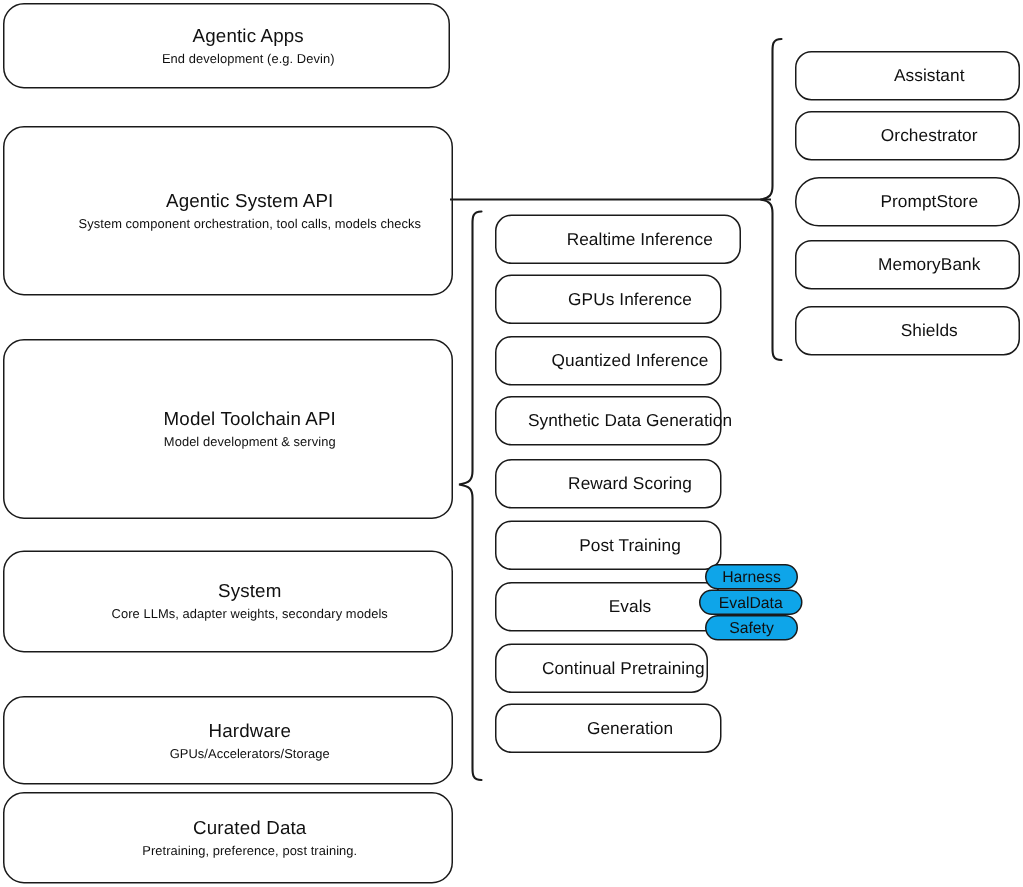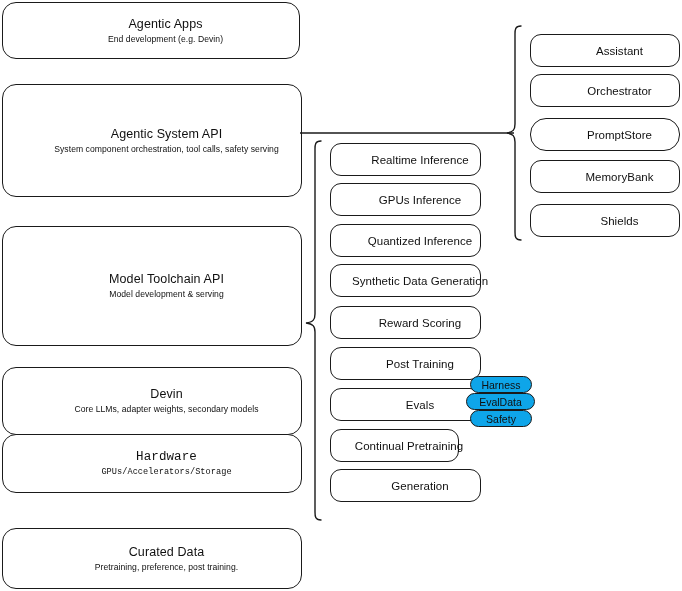--- a/index.html
+++ b/index.html
@@ -97,34 +97,34 @@
 
 <div id="canvas">
 
   <div class="box layer-box" style="left:2px; top:2px; width:298px; height:57px;">
     <div class="layer-title">Agentic Apps</div>
     <div class="layer-sub">End development (e.g. Devin)</div>
   </div>
 
   <div class="box layer-box" style="left:2px; top:84px; width:300px; height:113px;">
     <div class="layer-title">Agentic System API</div>
-    <div class="layer-sub">System component orchestration, tool calls, safety serving</div>
+    <div class="layer-sub">System component orchestration, tool calls, models checks</div>
   </div>
 
   <div class="box layer-box" style="left:2px; top:226px; width:300px; height:120px;">
     <div class="layer-title">Model Toolchain API</div>
     <div class="layer-sub">Model development &amp; serving</div>
   </div>
 
   <div class="box layer-box" style="left:2px; top:367px; width:300px; height:68px;">
-    <div class="layer-title">Devin</div>
+    <div class="layer-title">System</div>
     <div class="layer-sub">Core LLMs, adapter weights, secondary models</div>
   </div>
 
-  <div class="box layer-box" style="left:2px; top:434px; width:300px; height:59px;font-family:Liberation Mono, monospace;">
+  <div class="box layer-box" style="left:2px; top:464px; width:300px; height:59px;">
     <div class="layer-title">Hardware</div>
     <div class="layer-sub">GPUs/Accelerators/Storage</div>
   </div>
 
   <div class="box layer-box" style="left:2px; top:528px; width:300px; height:61px;text-align:right;">
     <div class="layer-title">Curated Data</div>
     <div class="layer-sub">Pretraining, preference, post training.</div>
   </div>
 
   <svg class="connector" style="left:300px; top:127px;" width="216" height="12" viewBox="0 0 216 12">
@@ -148,42 +148,42 @@
     <div class="cap-label">MemoryBank</div>
   </div>
   <div class="box cap-box" style="left:530px; top:204px; width:150px;">
     <div class="cap-label">Shields</div>
   </div>
 
   <svg class="brace" style="left:304px; top:139px;" width="20" height="385" viewBox="0 0 20 385">
     <path d="M 17 2 C 11 2 11 6 11 10 L 11 175 C 11 181 9 183 2 184 C 9 185 11 187 11 193 L 11 373 C 11 377 11 381 17 381" fill="none" stroke="#1a1a1a" stroke-width="1.4" stroke-linecap="round"></path>
   </svg>
 
-  <div class="box cap-box" style="left:330px; top:143px; width:151px;">
+  <div class="box cap-box" style="left:330px; top:143px; width:164px;">
     <div class="cap-label">Realtime Inference</div>
   </div>
   <div class="box cap-box" style="left:330px; top:183px; width:151px;">
     <div class="cap-label">GPUs Inference</div>
   </div>
   <div class="box cap-box" style="left:330px; top:224px; width:151px;">
     <div class="cap-label">Quantized Inference</div>
   </div>
   <div class="box cap-box" style="left:330px; top:264px; width:151px;">
     <div class="cap-label">Synthetic Data Generation</div>
   </div>
   <div class="box cap-box" style="left:330px; top:306px; width:151px;">
     <div class="cap-label">Reward Scoring</div>
   </div>
   <div class="box cap-box" style="left:330px; top:347px; width:151px;">
     <div class="cap-label">Post Training</div>
   </div>
   <div class="box cap-box" style="left:330px; top:388px; width:151px;">
     <div class="cap-label">Evals</div>
   </div>
-  <div class="box cap-box" style="left:330px; top:429px; width:129px;">
+  <div class="box cap-box" style="left:330px; top:429px; width:142px;">
     <div class="cap-label">Continual Pretraining</div>
   </div>
   <div class="box cap-box" style="left:330px; top:469px; width:151px;">
     <div class="cap-label">Generation</div>
   </div>
 
   <div class="pill" style="left:470px; top:376px; width:62px;">
     <div class="pill-label">Harness</div>
   </div>
   <div class="pill" style="left:466px; top:393px; width:69px;">

